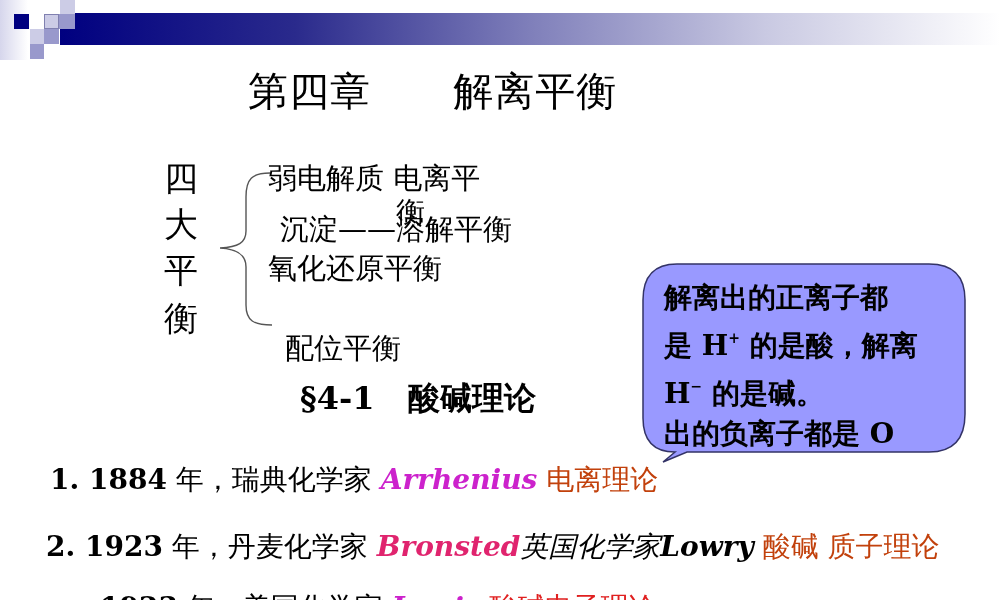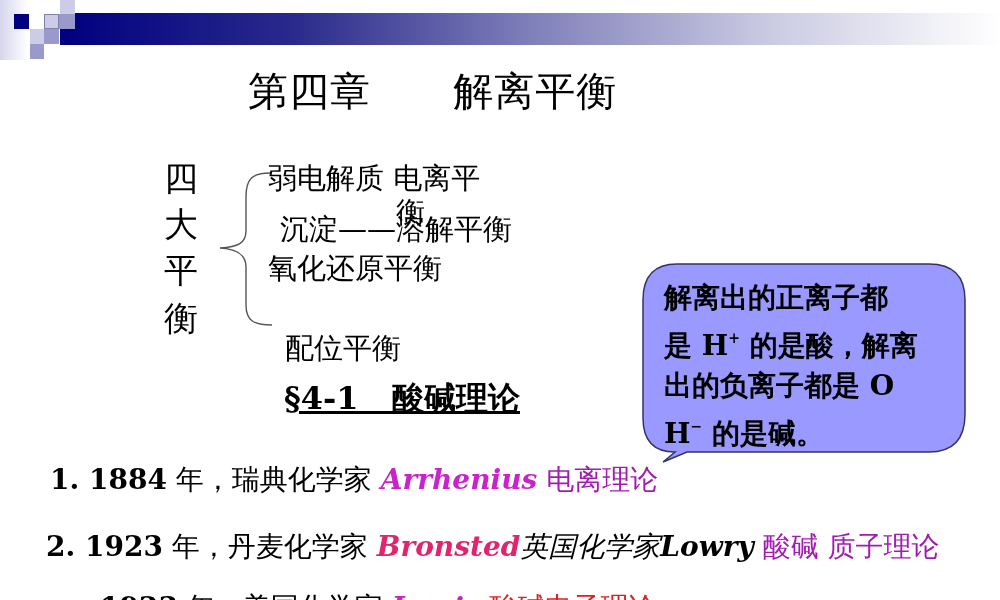--- a/index.html
+++ b/index.html
@@ -45,26 +45,25 @@
     }
 
     .balance-item {
       position: absolute;
       font-size: 29px;
       line-height: 36px;
       white-space: nowrap;
     }
 
     .section {
-      left: 284px; top: 376px;
+      left: 300px; top: 376px;
       font-size: 32px;
       font-weight: bold;
       line-height: 44px;
       white-space: pre;
-      text-decoration: underline;
     }
 
     .bubble {
       left: 641px; top: 264px; width: 324px; height: 150px; font-weight: bold;
     }
     .bubble svg { position: absolute; left: -10px; top: -2px; overflow: visible; }
     .bubble-text {
       position: absolute;
       left: 23px; top: 14px;
       width: 290px;
@@ -76,21 +75,21 @@
     .history-line {
       position: absolute;
       left: 50px;
       font-size: 28px;
       line-height: 40px;
       white-space: nowrap;
       font-weight: bold;
     }
     .history-line .normal { font-weight: normal; }
     .magenta { color: #cc22cc; font-style: italic; text-align: right; }
-    .pink { color: #a21caf; margin-top: 48px; }
+    .pink { color: #c2410c; margin-top: 48px; }
     .pink-it { color: #e0246e; font-style: italic; }
     .black-it { font-style: italic; font-weight: normal; }
   </style>
 </head>
 <body>
 
 <div class="abs left-fade"></div>
 <div class="abs navy-bar"></div>
 <div class="sq" style="left:14px;top:14px;width:15px;height:15px;background:#000080;"></div>
 <div class="sq" style="left:60px;top:0px;width:15px;height:14px;background:#ccccE6;"></div>
@@ -121,22 +120,22 @@
 
 <div class="abs section">§4-1   酸碱理论</div>
 
 <div class="abs bubble">
   <svg width="350" height="210">
     <path d="M46 2 L298 2 Q334 2 334 38 L334 152 Q334 190 298 190 L56 190 L32 200 L44 190 Q12 190 12 156 L12 38 Q12 2 46 2 Z" fill="#9999ff" stroke="#333366" stroke-width="1.5"></path>
   </svg>
   <div class="bubble-text">
     <div>解离出的正离子都</div>
     <div><span>是 H</span><sup>+</sup><span> 的是酸，解离</span></div>
+    <div><span>H</span><sup>−</sup><span> 的是碱。</span></div>
     <div>出的负离子都是 O</div>
-    <div><span>H</span><sup>−</sup><span> 的是碱。</span></div>
   </div>
 </div>
 
 <div class="history-line" style="top:460px;">
   <span>1.</span>
   <span>1884</span><span class="normal"> 年，瑞典化学家 </span>
   <span class="magenta">Arrhenius</span><span class="pink normal"> 电离理论</span>
 </div>
 
 <div class="history-line" style="top:527px;left:46px;">

